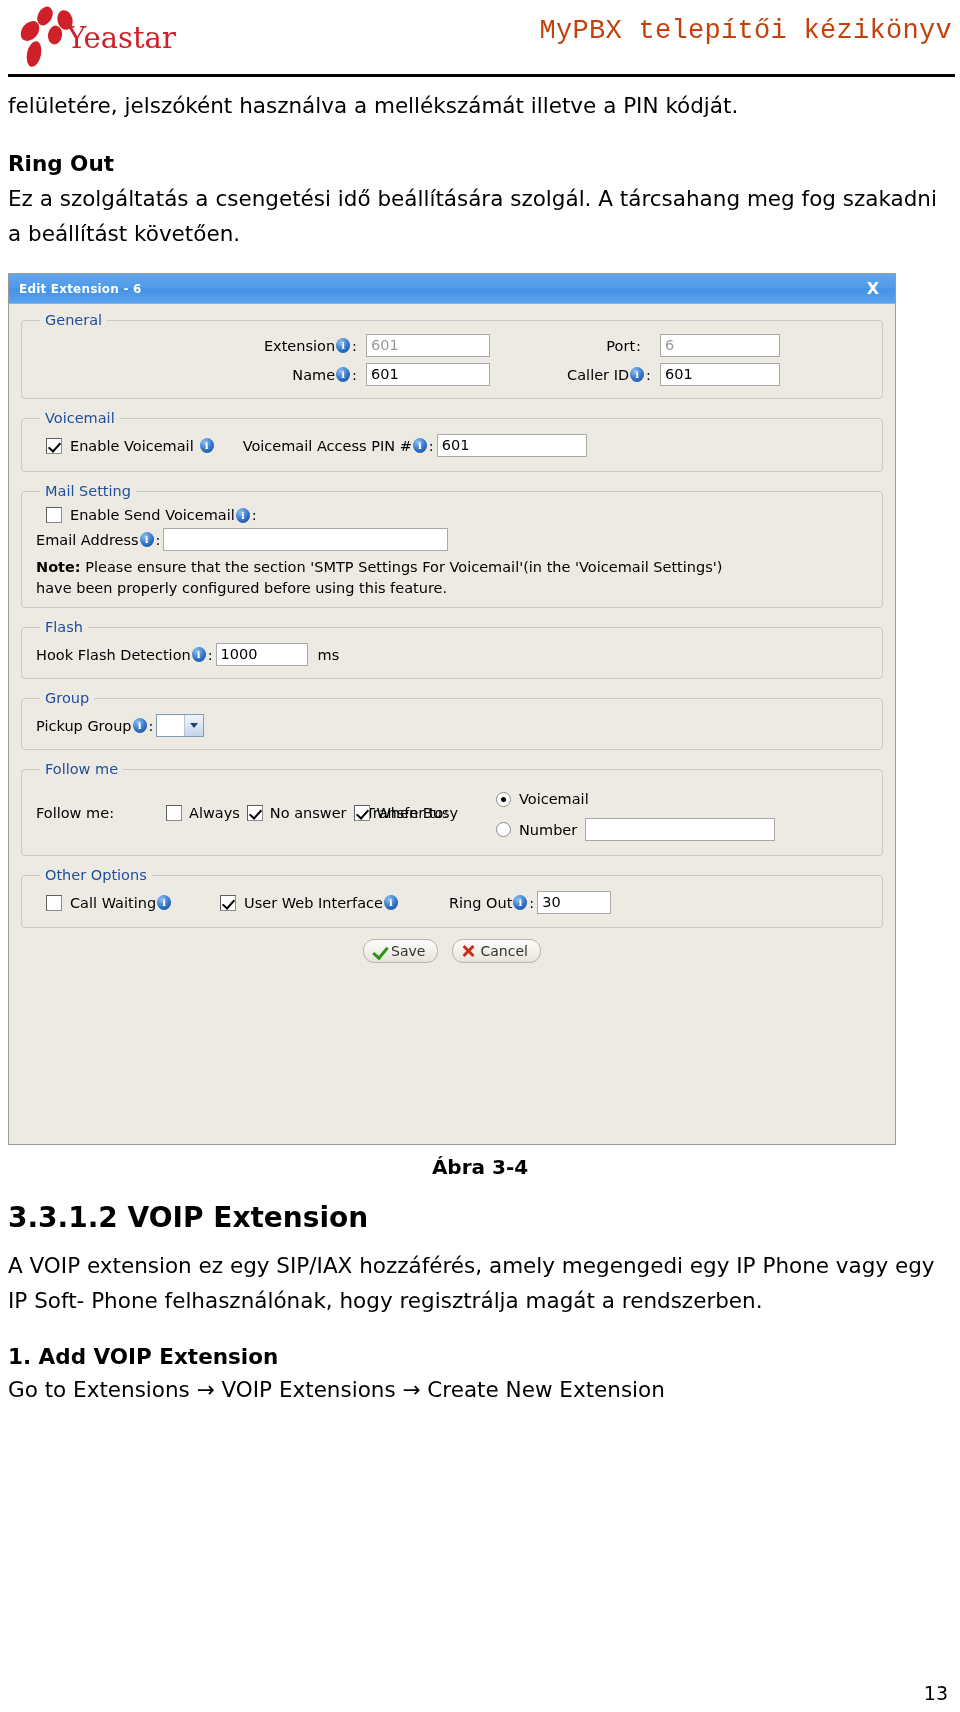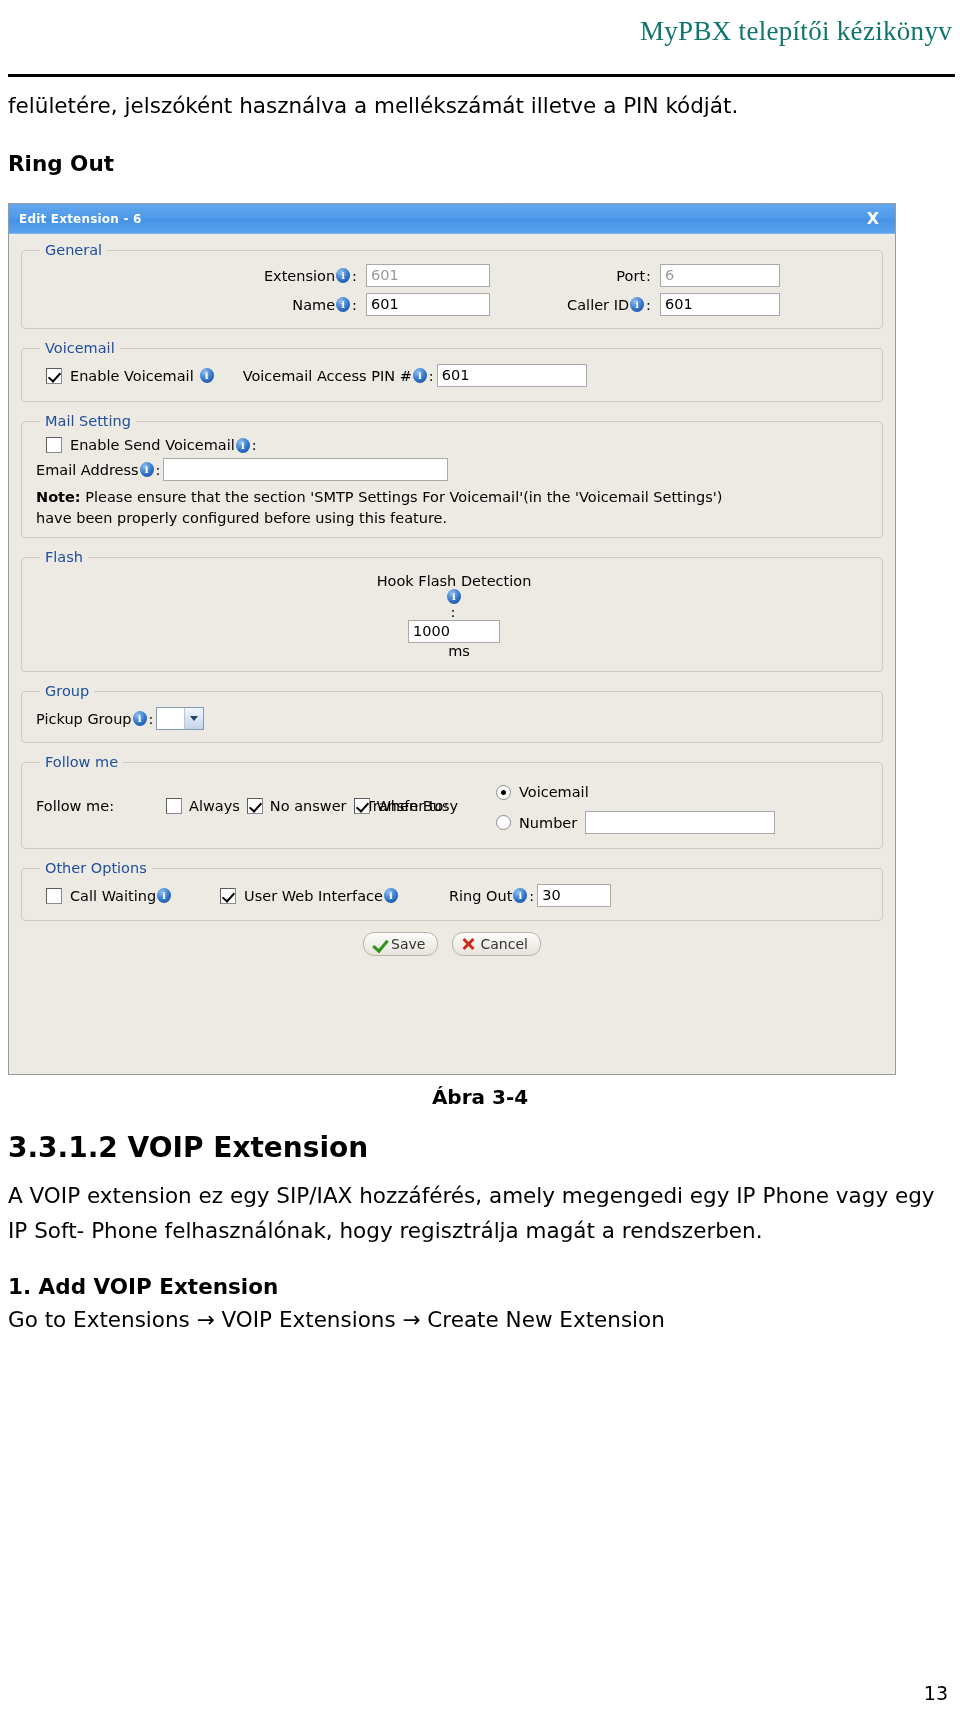--- a/index.html
+++ b/index.html
@@ -20,24 +20,24 @@
     padding:0 8px;
   }
   .logo-wrap {
     position:absolute; left:8px; top:4px;
     width:175px; height:68px;
   }
   .logo-svg { display:block; }
   .manual-title {
     position:absolute;
     right:8px; top:16px;
-    font-family:Liberation Serif, serif;
+    font-family:Liberation Mono, monospace;
     font-size:27px;
     letter-spacing:0.3px;
-    color:#0f766e;
+    color:#c2410c;
     white-space:nowrap;
   }
   .header-rule {
     position:absolute;
     left:8px; right:5px; top:74px;
     height:3px; background:#000;
   }
 
   
   .doc-body {
@@ -285,49 +285,62 @@
   .pageno {
     position:absolute;
     right:12px; bottom:8px;
     font-size:19px;
   }
 </style>
 </head>
 <body>
 
 <div class="page-header">
+  <div class="logo-wrap">
+    <svg class="logo-svg" width="175" height="68" viewBox="0 0 175 68" aria-hidden="true">
+      <g fill="#cf2027">
+        <ellipse cx="37" cy="12" rx="7" ry="10" transform="rotate(28 37 12)"></ellipse>
+        <ellipse cx="57" cy="16" rx="7.5" ry="10" transform="rotate(-15 57 16)"></ellipse>
+        <ellipse cx="22" cy="27" rx="8" ry="11" transform="rotate(40 22 27)"></ellipse>
+        <ellipse cx="47" cy="31" rx="7" ry="9.5" transform="rotate(10 47 31)"></ellipse>
+        <ellipse cx="26" cy="50" rx="7" ry="13" transform="rotate(12 26 50)"></ellipse>
+      </g>
+      <text x="59" y="44" font-family="DejaVu Serif, serif" font-size="29" fill="#cf2027">Yeastar</text>
+    </svg>
+  </div>
   <div class="manual-title">MyPBX telepítői kézikönyv</div>
   <div class="header-rule"></div>
 </div>
 
 <div class="doc-body">
   <p class="para first">felületére, jelszóként használva a mellékszámát illetve a PIN kódját.</p>
   <div class="spacer-sm"></div>
   <p class="heading-bold">Ring Out</p>
+  <p class="para">Ez a szolgáltatás a csengetési idő beállítására szolgál. A tárcsahang meg fog szakadni a beállítást követően.</p>
 </div>
 
 <div class="shot">
 
   <div class="titlebar">
     <span class="titlebar-text">Edit Extension - 6</span>
     <span class="titlebar-close">X</span>
   </div>
 
   <div class="dlg-body">
 
     <fieldset class="grp">
       <legend>General</legend>
       <div class="row" style="margin:2px 0 6px 0;">
         <div class="row" style="width:330px; justify-content:flex-end; padding-right:6px;">
           <span class="lbl">Extension</span>
           <span class="info-i">i</span>
           <span class="colon">:</span>
         </div>
         <div class="tbox gray" style="width:124px;">601</div>
-        <div class="row" style="width:170px; justify-content:flex-end; padding-right:6px;">
+        <div class="row" style="width:170px; justify-content:flex-end; padding-right:16px;">
           <span class="lbl">Port</span>
           <span class="colon">:</span>
         </div>
         <div class="tbox gray" style="width:120px;">6</div>
       </div>
       <div class="row" style="margin:0 0 4px 0;">
         <div class="row" style="width:330px; justify-content:flex-end; padding-right:6px;">
           <span class="lbl">Name</span>
           <span class="info-i">i</span>
           <span class="colon">:</span>
@@ -370,21 +383,21 @@
         <div class="tbox" style="width:285px;"></div>
       </div>
       <div class="note">
         <b>Note:</b><span> Please ensure that the section 'SMTP Settings For Voicemail'(in the 'Voicemail Settings')</span><br>
         <span>have been properly configured before using this feature.</span>
       </div>
     </fieldset>
 
     <fieldset class="grp">
       <legend>Flash</legend>
-      <div class="row" style="margin:4px 0 4px 0;flex-direction:column;">
+      <div class="row" style="margin:4px 0 4px 0;">
         <span class="lbl">Hook Flash Detection</span>
         <span class="info-i">i</span>
         <span class="colon">:</span>
         <div class="tbox" style="width:92px;">1000</div>
         <span class="lbl" style="margin-left:10px;">ms</span>
       </div>
     </fieldset>
 
     <fieldset class="grp">
       <legend>Group</legend>

